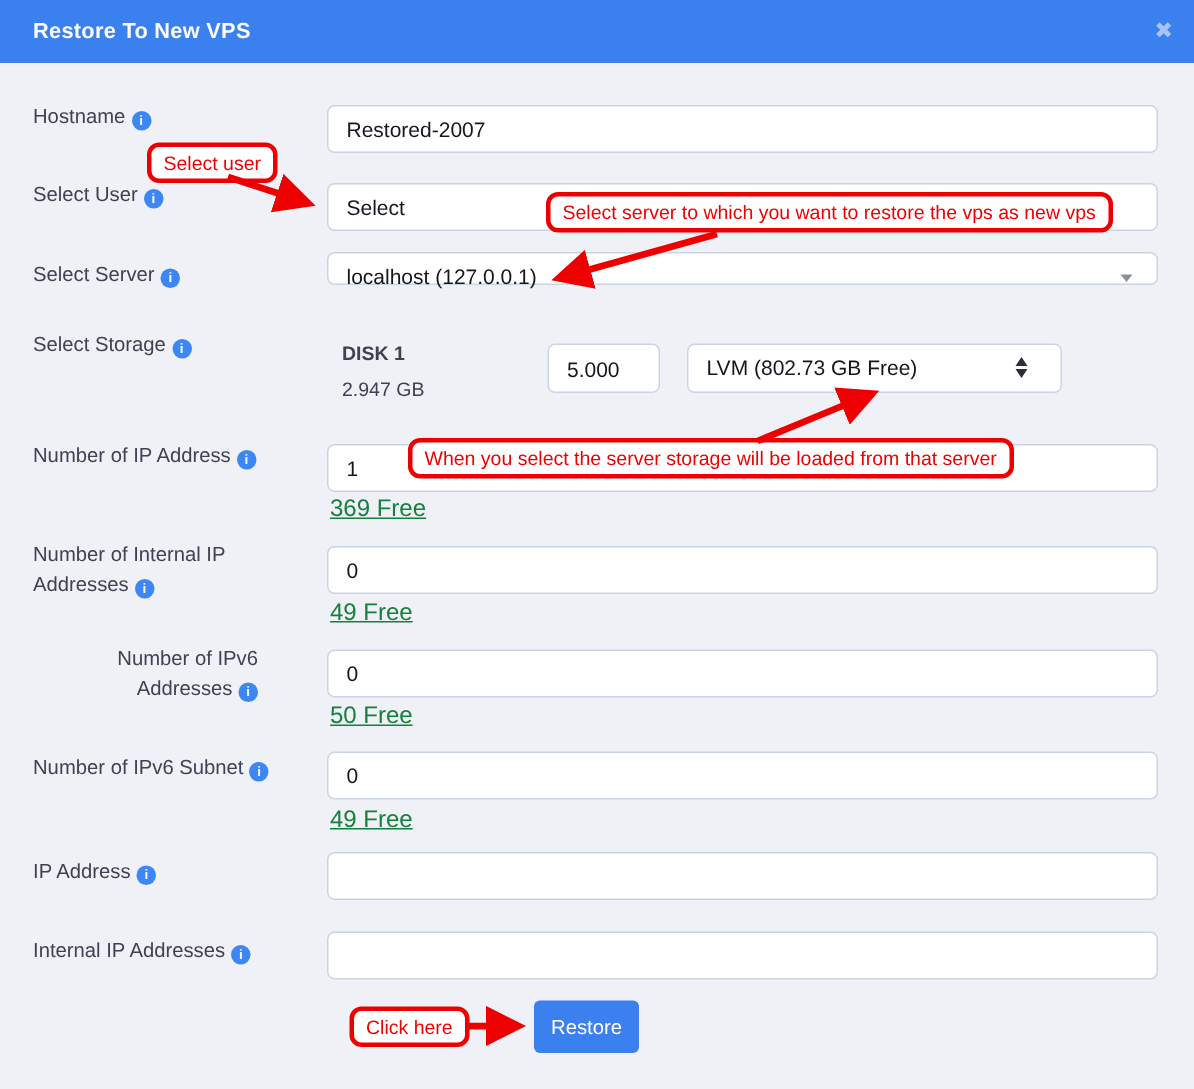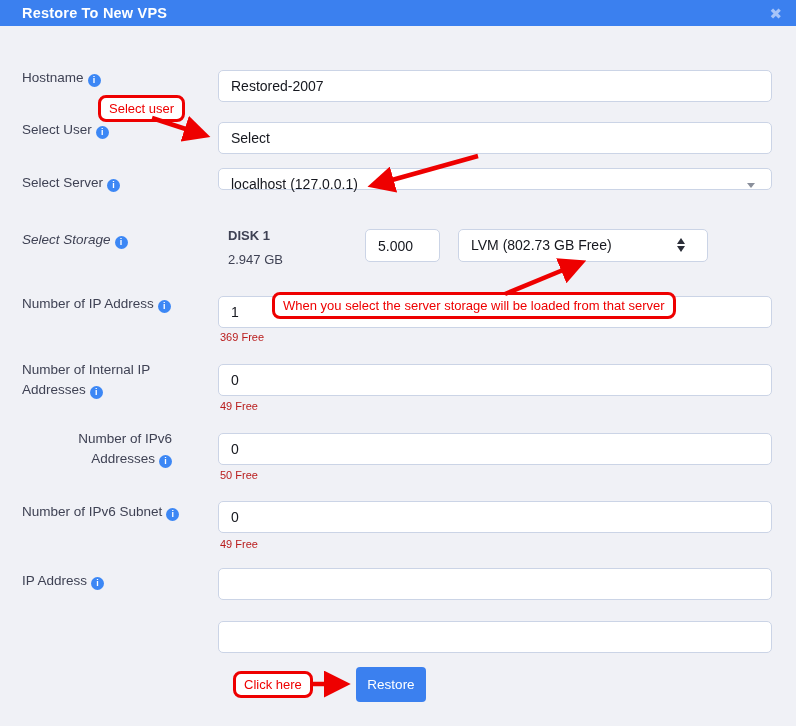--- a/index.html
+++ b/index.html
@@ -10,21 +10,21 @@
   .page {
     position: relative;
     width: 796px;
     height: 726px;
     background: #f0f1f6;
     overflow: hidden;
   }
   
   .modal-header {
     position: absolute; left: 0; top: 0;
-    width: 796px; height: 26px;
+    width: 796px; height: 42px;
     background: #3b80ef;
     display: flex; align-items: center;
   }
   .modal-title {
     color: #ffffff; font-size: 14.5px; font-weight: bold;
     padding-left: 22px; letter-spacing: .2px;
   }
   .modal-close {
     position: absolute; right: 14px; top: 50%;
     transform: translateY(-50%);
@@ -68,21 +68,21 @@
     border-left: 4px solid transparent; border-right: 4px solid transparent;
     border-bottom: 6px solid #2b2e38;
   }
   .updown .tri-down {
     width: 0; height: 0;
     border-left: 4px solid transparent; border-right: 4px solid transparent;
     border-top: 6px solid #2b2e38;
   }
   .free {
     position: absolute; left: 220px;
-    font-size: 11px; color: #b91c1c;
+    font-size: 16px; color: #15803d; text-decoration: underline;
   }
   .disktext {
     position: absolute; left: 228px;
     font-size: 13px; color: #3f4254; line-height: 24px;
   }
   
   .annotation {
     position: absolute; z-index: 6;
     background: #ffffff; color: #ee0000;
     border: 3px solid #ee0000; border-radius: 8px;
@@ -127,21 +127,21 @@
   </div>
 
   <div class="label" style="top:173px;">
     <span>Select Server</span><span class="info"></span>
   </div>
   <div class="selectbox" style="top:168px;height:22px;line-height:31px;">
     <span>localhost (127.0.0.1)</span>
     <span class="caret-down"></span>
   </div>
 
-  <div class="label" style="top:230px;font-style:italic;">
+  <div class="label" style="top:220px;">
     <span>Select Storage</span><span class="info"></span>
   </div>
   <div class="disktext" style="top:224px;font-weight:bold;">DISK 1</div>
   <div class="disktext" style="top:248px;">2.947 GB</div>
   <input class="tinput" style="top: 229px; left: 365px; width: 75px; height: 33px;" value="5.000">
   <div class="selectbox" style="top:229px;left:458px;width:250px;height:33px;line-height:31px;">
     <span>LVM (802.73 GB Free)</span>
     <span class="updown">
         <span class="tri-up"></span>
         <span class="tri-down"></span>
@@ -170,25 +170,29 @@
     <span>Number of IPv6 Subnet</span><span class="info"></span>
   </div>
   <input class="tinput" style="top: 501px;" value="0">
   <div class="free" style="top:538px;">49 Free</div>
 
   <div class="label" style="top:571px;">
     <span>IP Address</span><span class="info"></span>
   </div>
   <input class="tinput" style="top: 568px;" value="">
 
+  <div class="label" style="top:624px;width:210px;">
+    <span>Internal IP Addresses</span><span class="info"></span>
+  </div>
   <input class="tinput" style="top: 621px;" value="">
 
   <button class="restore-btn">Restore</button>
 
   <div class="annotation" style="left:98px;top:95px;">Select user</div>
+  <div class="annotation" style="left:364px;top:128px;">Select server to which you want to restore the vps as new vps</div>
   <div class="annotation" style="left:272px;top:292px;">When you select the server storage will be loaded from that server</div>
   <div class="annotation" style="left:233px;top:671px;">Click here</div>
 
   <svg class="arrows" width="796" height="726">
     <defs>
       <marker id="ah" markerWidth="6" markerHeight="6" refX="4.5" refY="3" orient="auto">
         <path d="M0,0 L6,3 L0,6 Z" fill="#ee0000"></path>
       </marker>
     </defs>
     <line x1="152" y1="118" x2="204" y2="135" stroke="#ee0000" stroke-width="4.5" marker-end="url(#ah)"></line>

